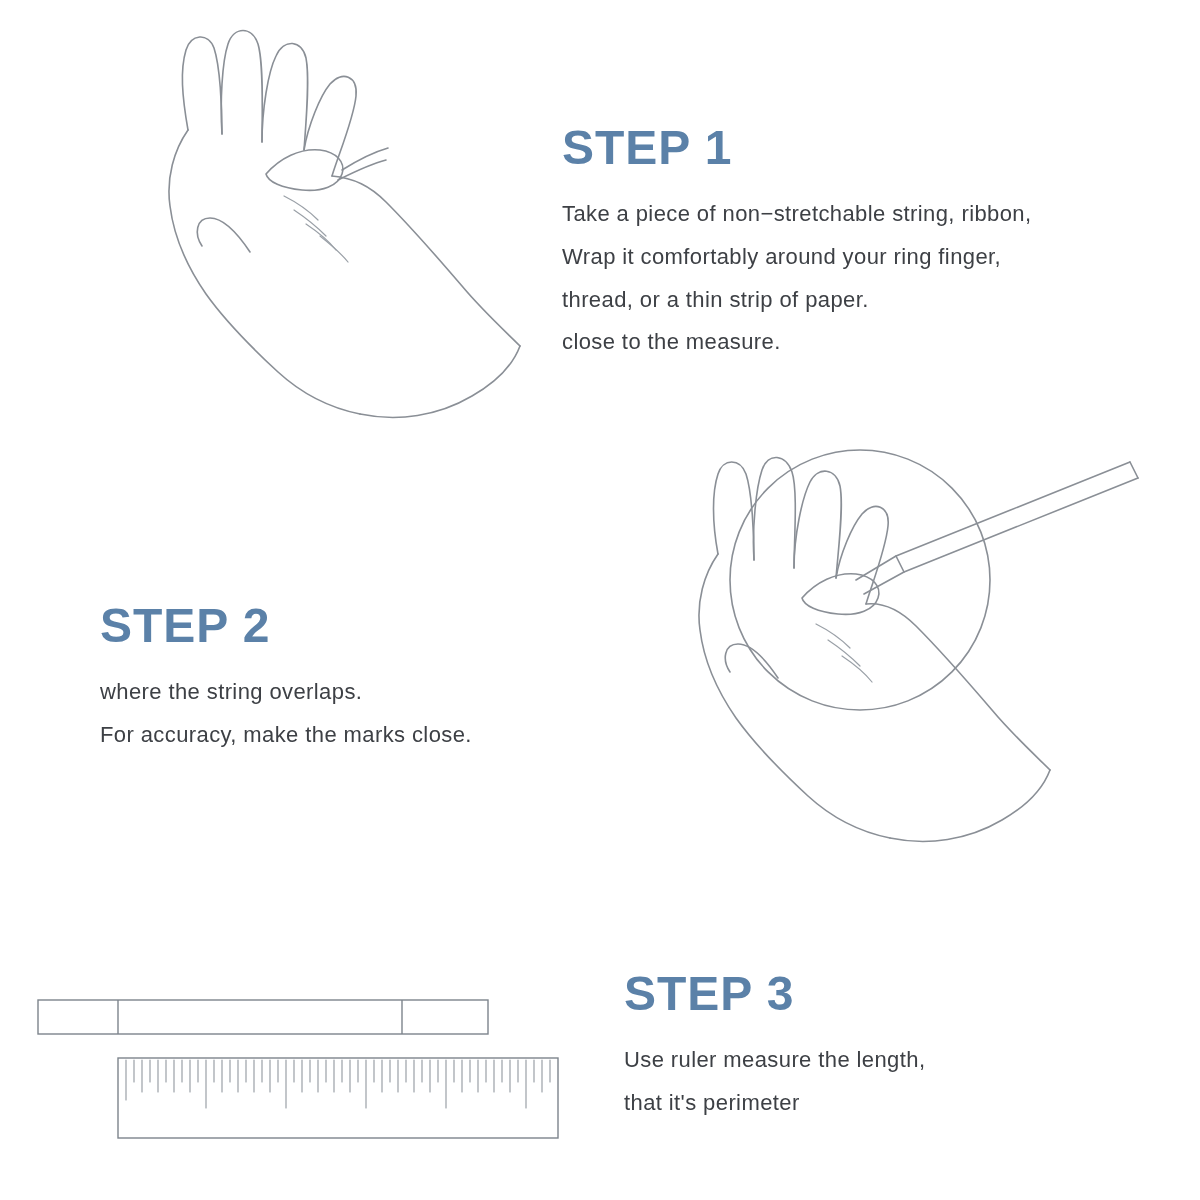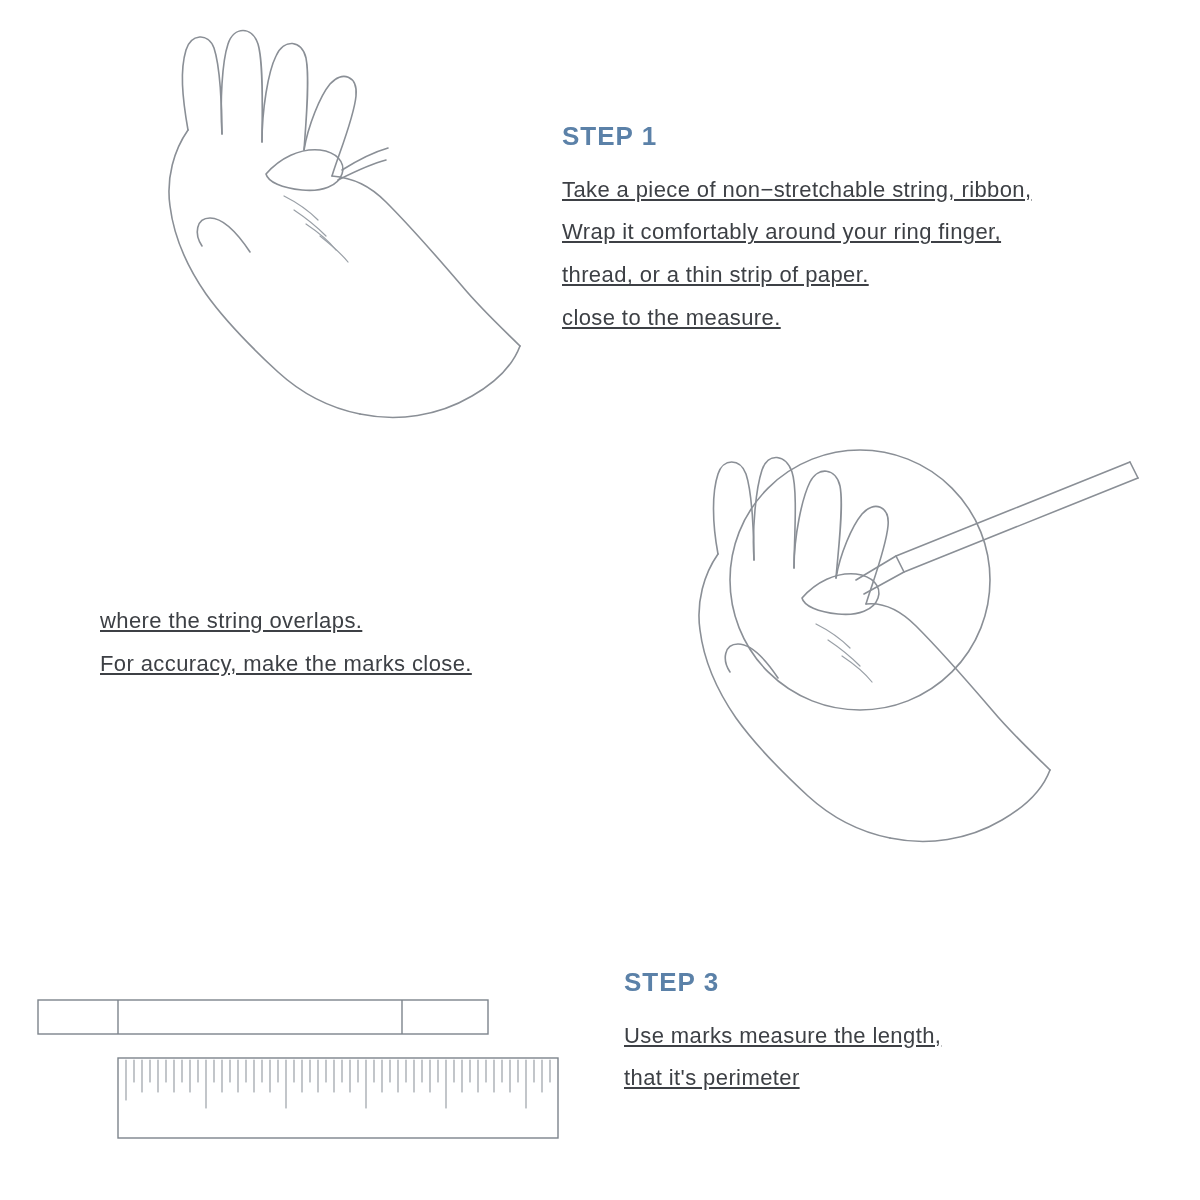--- a/index.html
+++ b/index.html
@@ -20,33 +20,32 @@
     width: 1200px;
     height: 1200px;
   }
   .block {
     position: absolute;
   }
 
   
   .step-title {
     color: #5b81a8;
-    font-size: 26px;
+    font-size: 48px;
     font-weight: bold;
     letter-spacing: 1px;
     line-height: 1.1;
     margin: 0 0 18px 0;
     white-space: nowrap;
   }
   .step-body {
     color: #3d4045;
     font-size: 22px;
     line-height: 1.95;
     letter-spacing: 0.4px;
-    text-decoration: underline;
   }
   .step-body div {
     white-space: nowrap;
   }
 
   
   #step1-text { left: 562px; top: 122px; width: 630px; }
   #step2-text { left: 100px; top: 600px; width: 500px; }
   #step3-text { left: 624px; top: 968px; width: 520px; }
 
@@ -93,20 +92,21 @@
     <div class="step-title">STEP 1</div>
     <div class="step-body">
       <div>Take a piece of non−stretchable string, ribbon,</div>
       <div>Wrap it comfortably around your ring finger,</div>
       <div>thread, or a thin strip of paper.</div>
       <div>close to the measure.</div>
     </div>
   </div>
 
   <div class="block" id="step2-text">
+    <div class="step-title">STEP 2</div>
     <div class="step-body">
       <div>where the string overlaps.</div>
       <div>For accuracy, make the marks close.</div>
     </div>
   </div>
 
   <div class="block" id="hand2-art">
     <svg width="500" height="400" viewBox="0 0 500 400" aria-hidden="true">
 
       <path class="ln" d="M58 106 C52 74 52 44 58 26 C63 10 80 10 86 26 C92 44 94 86 94 112"></path>
@@ -199,18 +199,18 @@
         <line x1="514" y1="100" x2="514" y2="122"></line>
         <line x1="522" y1="100" x2="522" y2="132"></line>
         <line x1="530" y1="100" x2="530" y2="122"></line>
       </g>
     </svg>
   </div>
 
   <div class="block" id="step3-text">
     <div class="step-title">STEP 3</div>
     <div class="step-body">
-      <div>Use marks measure the length,</div>
+      <div>Use ruler measure the length,</div>
       <div>that it's perimeter</div>
     </div>
   </div>
 
 </div>
 
 </body></html>

